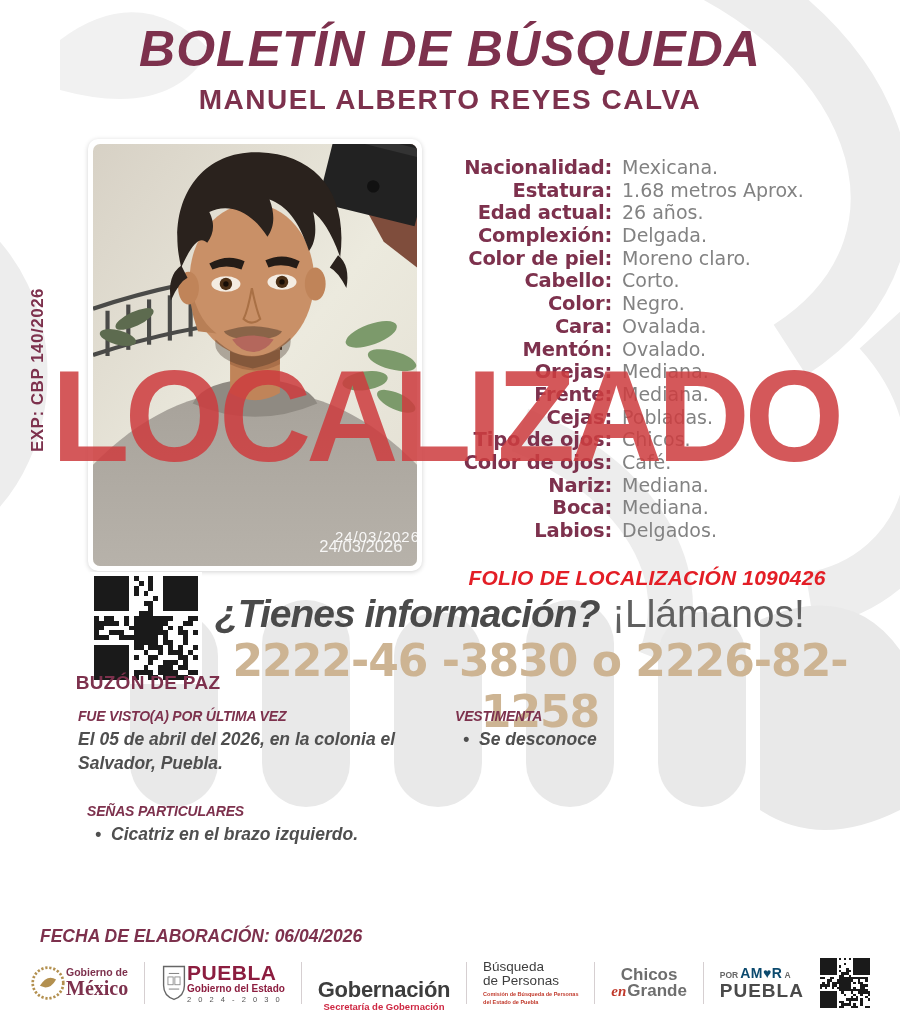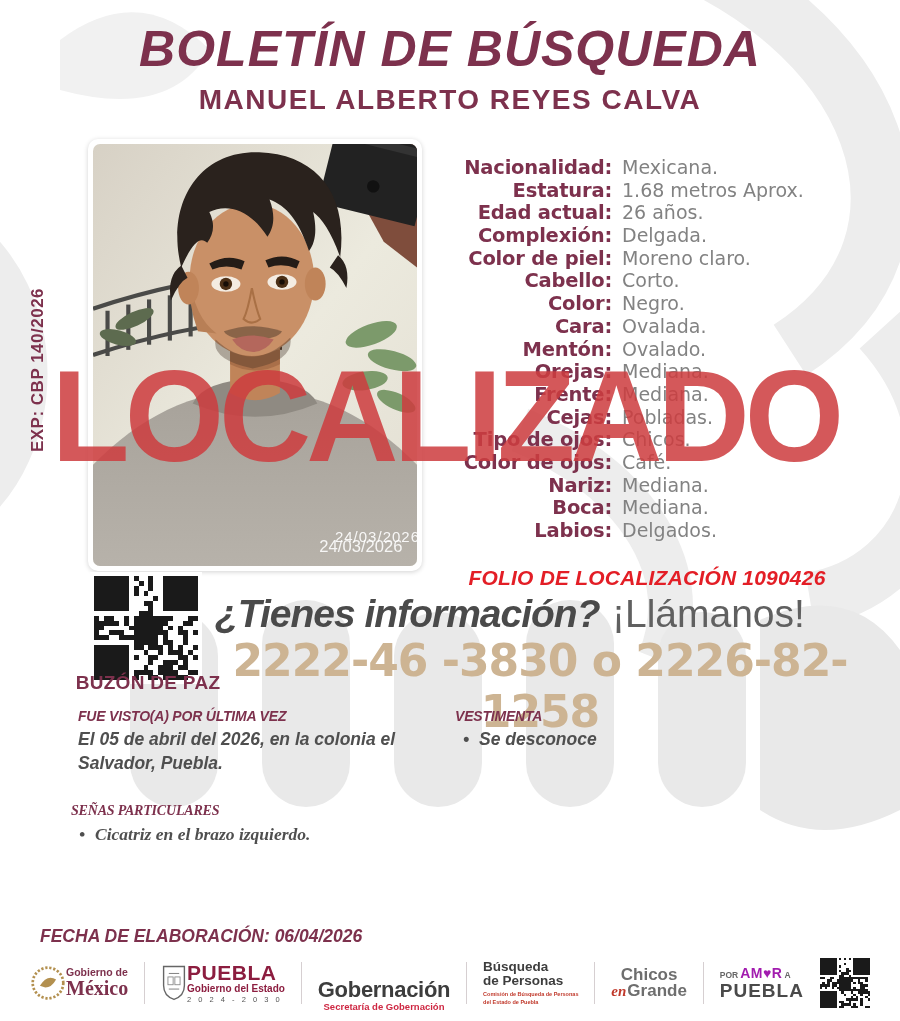--- a/index.html
+++ b/index.html
@@ -45,44 +45,44 @@
   .qr-main{left:90px;top:572px;width:104px;height:104px;background:#fff;padding:4px;z-index:3;}
   .qr-label{left:58px;top:672px;width:180px;text-align:center;font-size:19px;font-weight:800;
             color:#7d314d;letter-spacing:.3px;z-index:3;}
   
   .sec-title{font-size:14px;font-style:italic;font-weight:800;color:#7d314d;letter-spacing:-.2px;}
   .sec-body{margin-top:4px;font-size:17.5px;font-style:italic;font-weight:700;color:#4f4f4f;line-height:1.35;}
   .bullet{padding-left:24px;position:relative;}
   .bullet::before{content:"•";position:absolute;left:8px;}
   .last-seen{left:78px;top:708px;width:350px;z-index:3;}
   .clothing{left:455px;top:708px;width:320px;z-index:3;}
-  .marks{left:71px;top:803px;width:430px;z-index:3;font-family:Liberation Serif, serif;}
+  .marks{left:87px;top:803px;width:430px;z-index:3;}
   
   .fecha{left:40px;top:926px;font-size:17.5px;font-style:italic;font-weight:800;color:#7d314d;z-index:3;}
   
   .footer{left:30px;top:953px;width:840px;height:60px;display:flex;align-items:center;
           justify-content:space-between;z-index:3;}
   .fgroup{display:flex;align-items:center;}
   .fdiv{width:1px;height:42px;background:#d6cfd1;}
   .fcol{display:flex;flex-direction:column;align-items:flex-start;line-height:1.05;}
   .mex1{font-size:10.5px;font-weight:700;color:#7d314d;}
   .mex2{font-size:20px;font-weight:700;color:#7d314d;font-family:"Liberation Serif",serif;}
   .pue1{font-size:21px;font-weight:800;color:#8c1d3f;letter-spacing:.5px;}
   .pue2{font-size:10px;font-weight:700;color:#8c1d3f;}
   .pue3{font-size:7.5px;color:#555;letter-spacing:2.5px;margin-top:2px;}
   .gob1{font-size:22px;font-weight:800;color:#3d3d3d;letter-spacing:-.3px;}
   .gob2{font-size:9.5px;font-weight:700;color:#ce2742;margin-top:1px;}
-  .bus1{font-size:13.5px;font-weight:700;color:#3d3d3d;}
+  .bus1{font-size:13.5px;font-weight:400;color:#3d3d3d;}
   .bus-sub{font-size:5.5px;font-weight:700;color:#c0392b;line-height:1.2;margin-top:2px;}
   .pen{font-size:17px;font-weight:800;color:#6e6e6e;line-height:.95;}
   .pen-en{font-size:15px;font-style:italic;font-weight:700;color:#c0392b;
           font-family:"Liberation Serif",serif;margin-right:1px;}
   .amor-row{display:flex;align-items:baseline;gap:2px;}
   .amor-small{font-size:8.5px;font-weight:700;color:#666;}
-  .amor-big{font-size:14px;font-weight:800;color:#a21caf;letter-spacing:.5px;}
+  .amor-big{font-size:14px;font-weight:800;color:#0c4a6e;letter-spacing:.5px;}
   .amor-pue{font-size:19px;font-weight:800;color:#4a4a4a;letter-spacing:1px;line-height:1;}
   .qr-small{width:50px;height:50px;}
   .qr-box svg rect{fill:#1a1a1a;}
 </style>
 </head>
 <body>
 
 <svg id="bg-watermark" class="abs" viewBox="0 0 900 1021" aria-hidden="true">
   <g fill="none" stroke="#ededed">
     <path d="M640 -60 C 880 20 960 240 790 350" stroke-width="60"></path>

